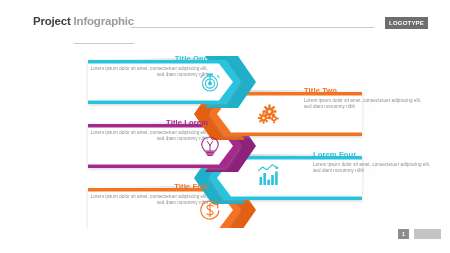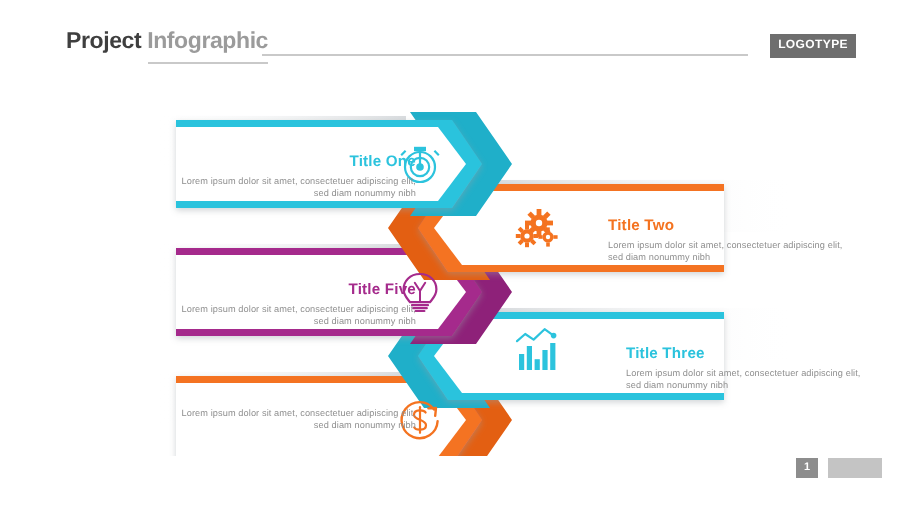--- a/index.html
+++ b/index.html
@@ -5,33 +5,33 @@
   html,body{margin:0;padding:0;background:#ffffff;}
   body{width:450px;height:253px;overflow:hidden;
        font-family:"Liberation Sans","DejaVu Sans",sans-serif;
        position:relative;}
 
   
   .header{position:absolute;left:0;top:0;width:450px;height:40px;}
   .brand{position:absolute;left:33px;top:15px;font-size:11.5px;font-weight:bold;
          letter-spacing:-0.2px;white-space:nowrap;}
   .brand .w1{color:#3f3f3f;text-align:right;}
-  .brand .w2{color:#9b9b9b;border-bottom:1px solid #c9c9c9;padding-bottom:4px;}
+  .brand .w2{color:#9b9b9b;border-bottom:1px solid #c9c9c9;padding-bottom:16px;}
   .headrule{position:absolute;left:131px;top:27px;width:243px;height:0;
             border-bottom:1px solid #c9c9c9;}
   .logotype{position:absolute;right:22px;top:17px;background:#6e6e6e;color:#ffffff;
             font-size:6px;font-weight:bold;letter-spacing:0.2px;
             padding:2px 4px 2px 4px;line-height:8px;}
 
   
   .stage{position:absolute;left:0;top:38px;width:450px;height:190px;}
   .stage svg{display:block;}
 
   
-  .txt{position:absolute;width:118px;margin-top:22px;}
+  .txt{position:absolute;width:118px;}
   .txt .t{font-size:7.6px;font-weight:bold;margin:0 0 3px 0;line-height:9px;
           letter-spacing:0.1px;}
   .txt .p{font-size:4.6px;color:#8e8e8e;line-height:6.4px;margin:0;
           letter-spacing:0.05px;}
   .right-al{text-align:right;}
   .left-al{text-align:left;}
 
   .b1{left:90px; top:54px;}
   .b2{left:304px;top:86px;}
   .b3{left:90px; top:118px;}
@@ -186,27 +186,28 @@
   <div class="t" style="color:#2CC3DD">Title One</div>
   <div class="p">Lorem ipsum dolor sit amet, consectetuer adipiscing elit, sed diam nonummy nibh</div>
 </div>
 
 <div class="txt b2 left-al">
   <div class="t" style="color:#F47320">Title Two</div>
   <div class="p">Lorem ipsum dolor sit amet, consectetuer adipiscing elit, sed diam nonummy nibh</div>
 </div>
 
 <div class="txt b3 right-al">
-  <div class="t" style="color:#A52B8C">Title Five</div>
+  <div class="t" style="color:#A52B8C">Title Lorem</div>
   <div class="p">Lorem ipsum dolor sit amet, consectetuer adipiscing elit, sed diam nonummy nibh</div>
 </div>
 
 <div class="txt b4 left-al">
-  <div class="t" style="color:#2CC3DD">Title Three</div>
+  <div class="t" style="color:#2CC3DD">Lorem Four</div>
   <div class="p">Lorem ipsum dolor sit amet, consectetuer adipiscing elit, sed diam nonummy nibh</div>
 </div>
 
 <div class="txt b5 right-al">
+  <div class="t" style="color:#F47320">Title Five</div>
   <div class="p">Lorem ipsum dolor sit amet, consectetuer adipiscing elit, sed diam nonummy nibh</div>
 </div>
 
 <div class="pagebadge">1</div>
 <div class="footbar"></div>
 
 </body></html>

